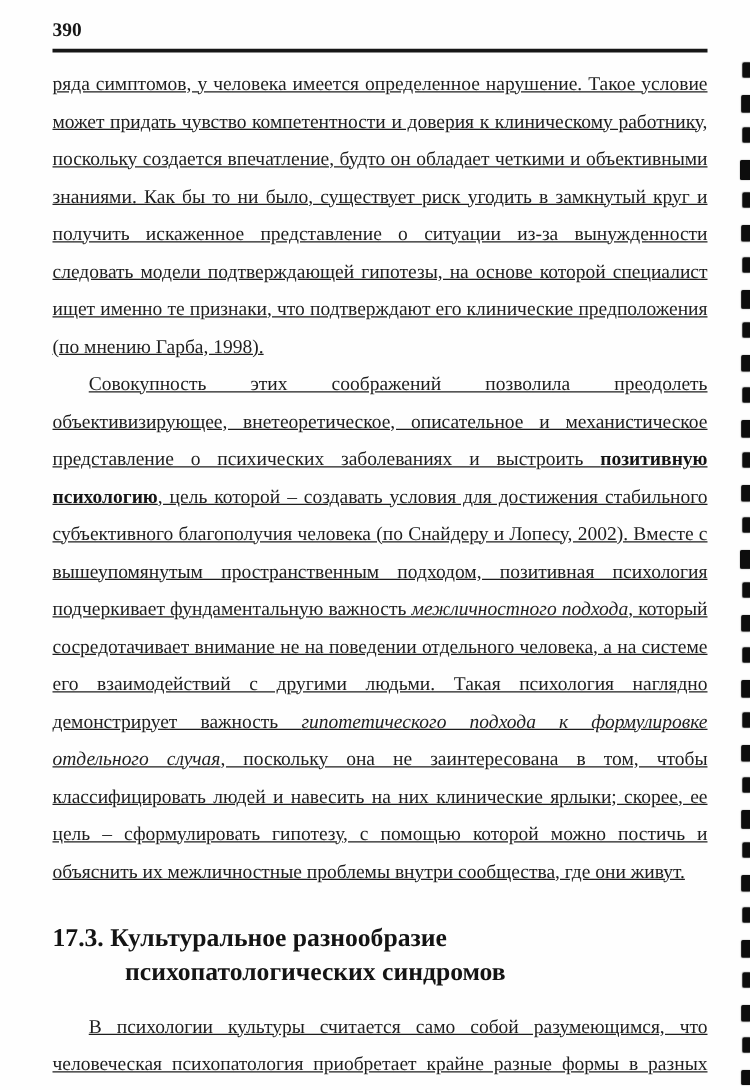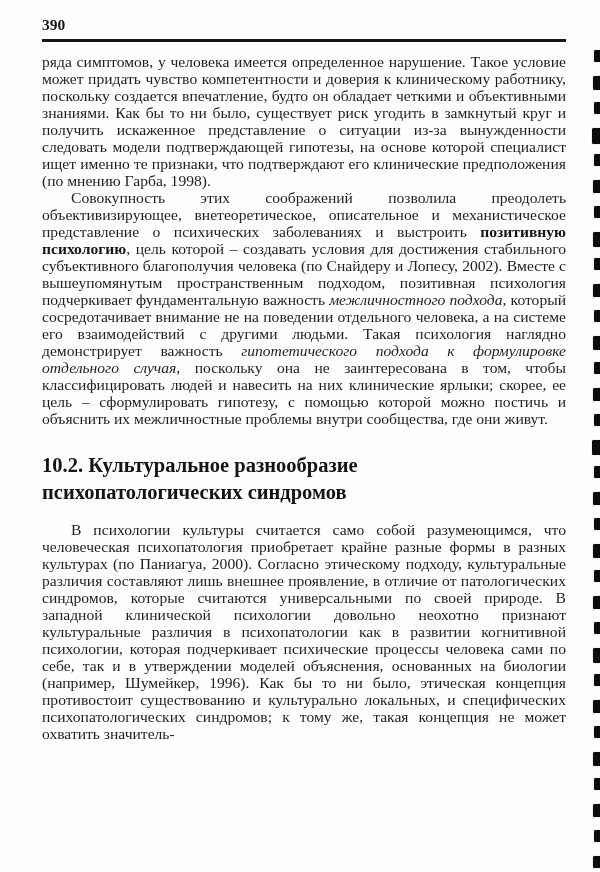--- a/index.html
+++ b/index.html
@@ -42,35 +42,37 @@
     padding-bottom: 1px;
   }
   .header-rule {
     height: 2.5px;
     background: #171717;
     margin-bottom: 11px;
   }
   .body-text p {
     margin: 0;
     font-size: 15.6px;
-    line-height: 17px;
+    line-height: 30px;
     text-align: justify;
     color: #1e1e1e;
+    text-decoration: underline;
   }
   .body-text p.indent {
     text-indent: 29px;
   }
   .section-heading {
     margin: 25px 0 15px 0;
     font-weight: bold;
     font-size: 20.5px;
     line-height: 27px;
     color: #141414;
   }
   .section-heading .h-line2 {
+    margin-left: 58px;
   }
   .edge-marks {
     position: absolute;
     top: 0;
     right: 0;
     width: 12px;
     height: 872px;
     pointer-events: none;
   }
   .edge-mark {
@@ -93,21 +95,21 @@
   </div>
   <div class="header-rule"></div>
 
   <div class="body-text">
 
     <p class="para"><span>ряда симптомов, у человека имеется определенное нарушение. Такое условие может придать чувство компетентности и доверия к клиническому работнику, поскольку создается впечатление, будто он обладает четкими и объективными знаниями. Как бы то ни было, существует риск угодить в замкнутый круг и получить искаженное представление о ситуации из-за вынужденности следовать модели подтверждающей гипотезы, на основе которой специалист ищет именно те признаки, что подтверждают его клинические предположения (по мнению Гарба, 1998).</span></p>
 
     <p class="para indent"><span>Совокупность этих соображений позволила преодолеть объективизирующее, внетеоретическое, описательное и механистическое представление о психических заболеваниях и выстроить </span><b class="run">позитивную психологию</b><span>, цель которой – создавать условия для достижения стабильного субъективного благополучия человека (по Снайдеру и Лопесу, 2002). Вместе с вышеупомянутым пространственным подходом, позитивная психология подчеркивает фундаментальную важность </span><i class="run">межличностного подхода</i><span>, который сосредотачивает внимание не на поведении отдельного человека, а на системе его взаимодействий с другими людьми. Такая психология наглядно демонстрирует важность </span><i class="run">гипотетического подхода к формулировке отдельного случая</i><span>, поскольку она не заинтересована в том, чтобы классифицировать людей и навесить на них клинические ярлыки; скорее, ее цель – сформулировать гипотезу, с помощью которой можно постичь и объяснить их межличностные проблемы внутри сообщества, где они живут.</span></p>
 
     <div class="section-heading">
-      <div class="h-line1">10.2. Культуральное разнообразие</div>
+      <div class="h-line1">17.3. Культуральное разнообразие</div>
       <div class="h-line2">психопатологических синдромов</div>
     </div>
 
     <p class="para indent"><span>В психологии культуры считается само собой разумеющимся, что человеческая психопатология приобретает крайне разные формы в разных культурах (по Паниагуа, 2000). Согласно этическому подходу, культуральные различия составляют лишь внешнее проявление, в отличие от патологических синдромов, которые считаются универсальными по своей природе. В западной клинической психологии довольно неохотно признают культуральные различия в психопатологии как в развитии когнитивной психологии, которая подчеркивает психические процессы человека сами по себе, так и в утверждении моделей объяснения, основанных на биологии (например, Шумейкер, 1996). Как бы то ни было, этическая концепция противостоит существованию и культурально локальных, и специфических психопатологических синдромов; к тому же, такая концепция не может охватить значитель-</span></p>
 
   </div>
 
   <div class="edge-marks">
       <div class="edge-mark" style="top: 50px; width: 6px; height: 12px;"></div>
       <div class="edge-mark" style="top: 76px; width: 7px; height: 14px;"></div>

